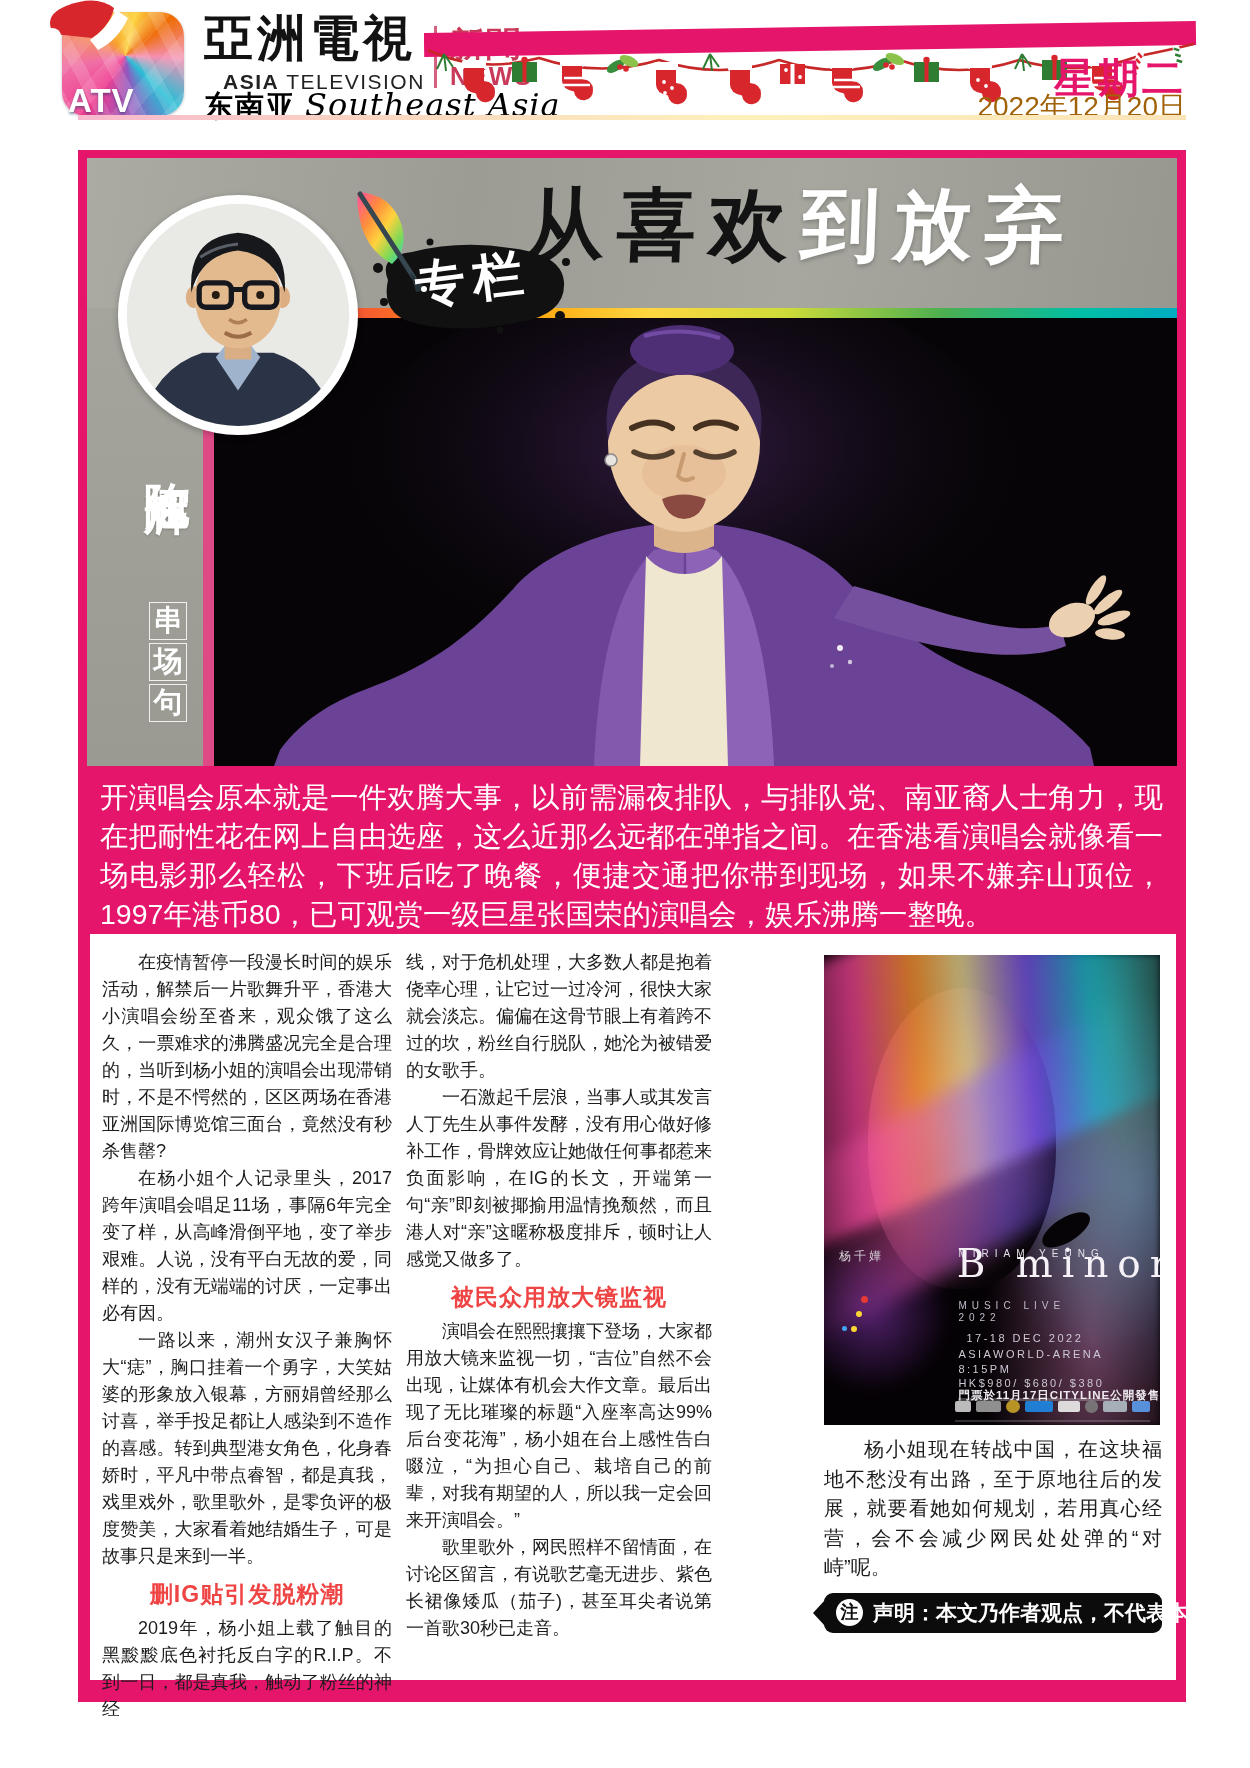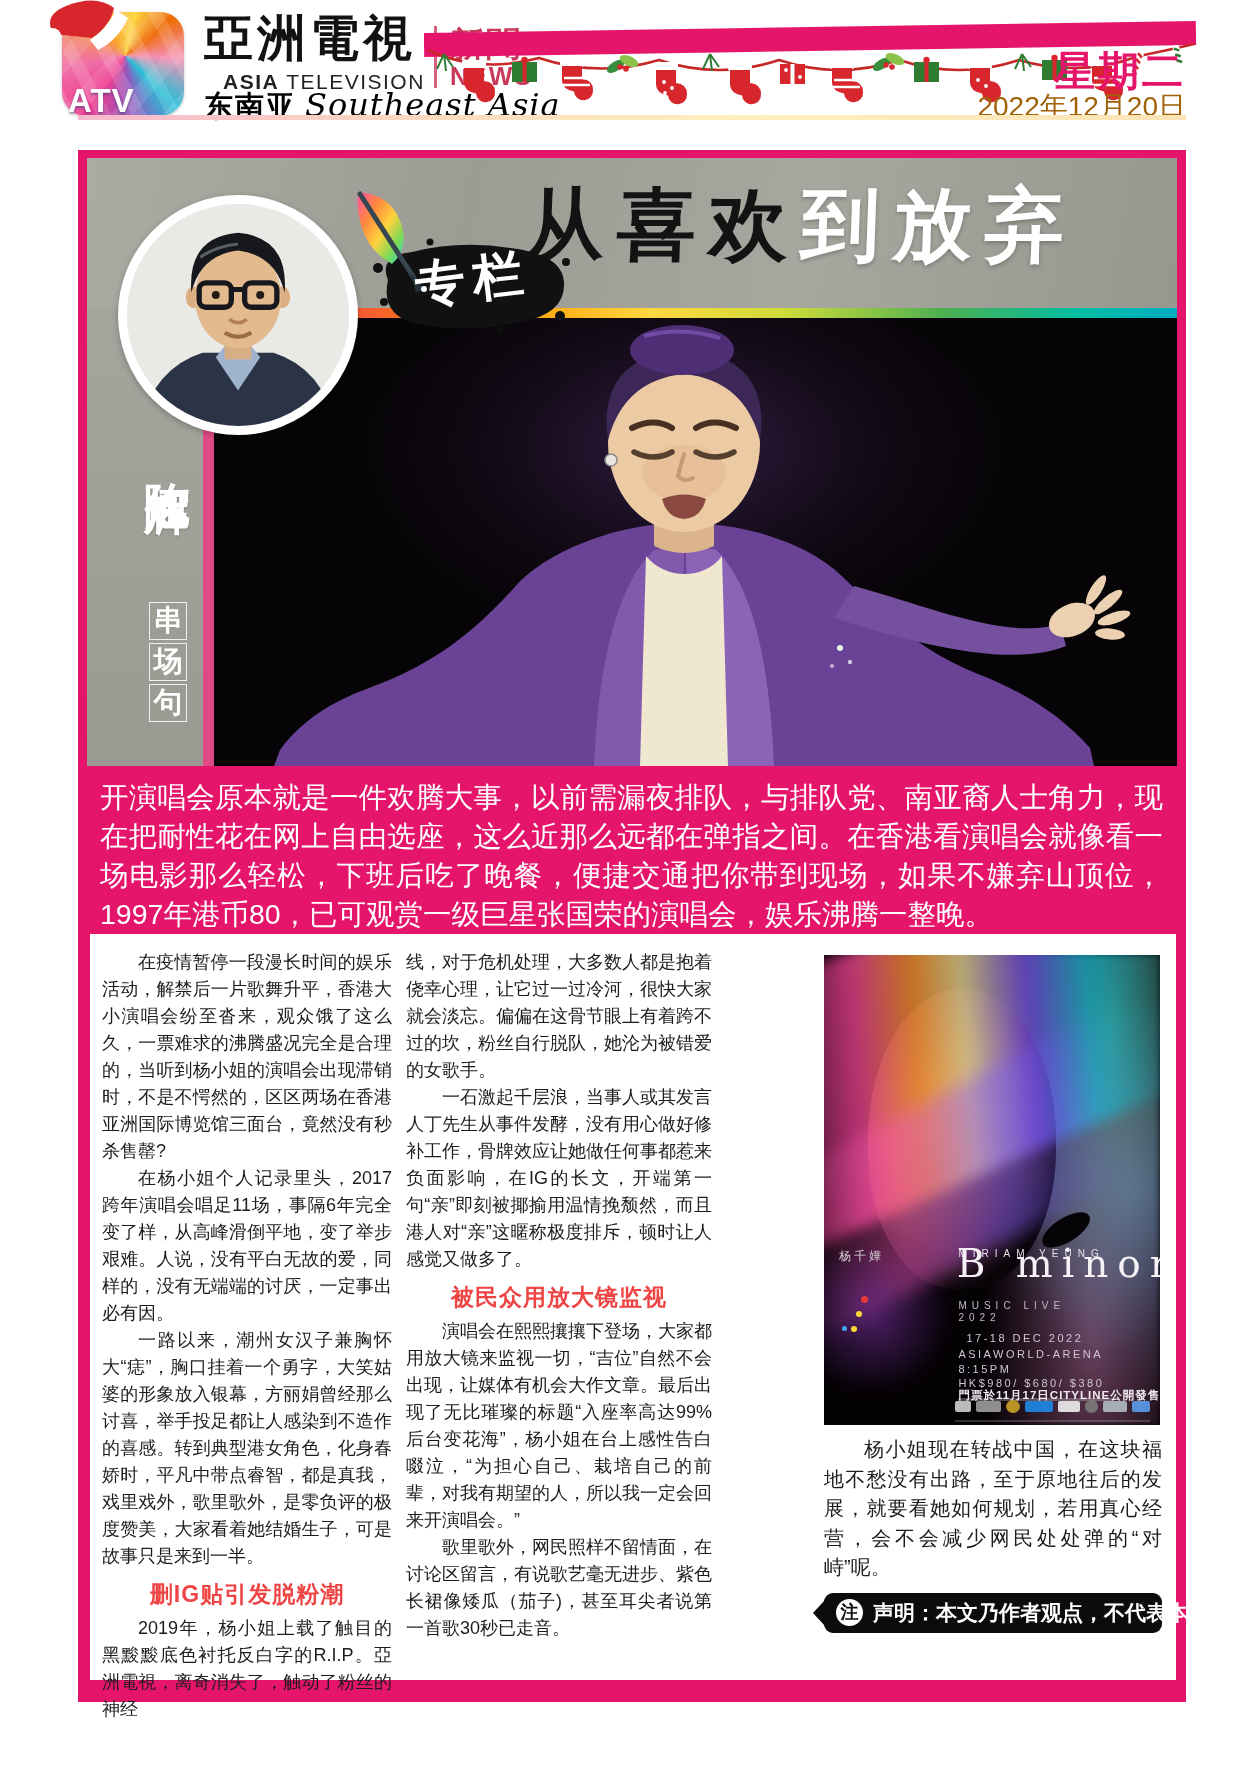--- a/index.html
+++ b/index.html
@@ -20,21 +20,21 @@
   .brand-cn{left:204px;top:14px;font-size:49px;font-weight:800;color:#121212;letter-spacing:4px;line-height:1;}
   .brand-en{left:207px;top:70px;font-size:21px;color:#222;letter-spacing:1.5px;}
   .brand-en b{font-weight:800;margin-left:16px;}
   .mast-divider{left:434px;top:26px;width:3px;height:62px;background:#d6607e;}
   .dept-cn{left:450px;top:22px;font-size:34px;font-weight:800;color:#c9395a;letter-spacing:2px;}
   .dept-en{left:450px;top:62px;font-size:25px;font-weight:700;color:#c9395a;letter-spacing:2px;}
   .tagline{left:204px;top:86px;font-size:29px;color:#000;white-space:nowrap;}
   .tagline .cn{font-weight:900;letter-spacing:2px;}
   .tagline .en{font-family:"DejaVu Serif","Liberation Serif",serif;font-style:italic;font-size:32px;letter-spacing:1px;}
   .garland{left:424px;top:20px;width:778px;height:95px;}
-  .weekday{right:64px;top:44px;font-size:41px;font-weight:900;color:#e5156b;letter-spacing:3px;}
+  .weekday{right:64px;top:51px;font-size:41px;font-weight:900;color:#e5156b;letter-spacing:3px;}
   .hdate{right:64px;top:88px;font-size:28px;font-weight:400;color:#a16207;}
   .header-rule{left:78px;top:115px;width:1108px;height:5px;
     background:linear-gradient(90deg,#f7b8cd,#fbd9c0 30%,#fdf0bb 60%,#fbe3b8);}
 
   
   .frame{left:78px;top:150px;width:1108px;height:1552px;background:#e5156b;}
   .banner{left:9px;top:8px;width:1090px;height:150px;
     background:linear-gradient(100deg,#abaaa3,#9c9c95 35%,#a7a7a0 65%,#97978f);}
   .rainbow{left:125px;top:158px;width:974px;height:10px;
     background:linear-gradient(90deg,#f0128b 0%,#f4503a 14%,#ff9800 30%,#ffd740 46%,#cddc39 60%,#4caf50 76%,#00bfa5 90%,#00acc1 100%);}
@@ -343,21 +343,21 @@
     </div>
 
     <div class="abs intro">开演唱会原本就是一件欢腾大事，以前需漏夜排队，与排队党、南亚裔人士角力，现在把耐性花在网上自由选座，这么近那么远都在弹指之间。在香港看演唱会就像看一场电影那么轻松，下班后吃了晚餐，便捷交通把你带到现场，如果不嫌弃山顶位，1997年港币80，已可观赏一级巨星张国荣的演唱会，娱乐沸腾一整晚。</div>
 
     <div class="abs content">
       <div class="c1 bodytext">
         <p>在疫情暂停一段漫长时间的娱乐活动，解禁后一片歌舞升平，香港大小演唱会纷至沓来，观众饿了这么久，一票难求的沸腾盛况完全是合理的，当听到杨小姐的演唱会出现滞销时，不是不愕然的，区区两场在香港亚洲国际博览馆三面台，竟然没有秒杀售罄?</p>
         <p>在杨小姐个人记录里头，2017跨年演唱会唱足11场，事隔6年完全变了样，从高峰滑倒平地，变了举步艰难。人说，没有平白无故的爱，同样的，没有无端端的讨厌，一定事出必有因。</p>
         <p>一路以来，潮州女汉子兼胸怀大“痣”，胸口挂着一个勇字，大笑姑婆的形象放入银幕，方丽娟曾经那么讨喜，举手投足都让人感染到不造作的喜感。转到典型港女角色，化身春娇时，平凡中带点睿智，都是真我，戏里戏外，歌里歌外，是零负评的极度赞美，大家看着她结婚生子，可是故事只是来到一半。</p>
         <div class="sec-h">删IG贴引发脱粉潮</div>
-        <p>2019年，杨小姐上载了触目的黑黢黢底色衬托反白字的R.I.P。亞洲電視，离奇消失了，触动了粉丝的神经</p>
+        <p>2019年，杨小姐上载了触目的黑黢黢底色衬托反白字的R.I.P。不到一日，都是真我，触动了粉丝的神经</p>
       </div>
 
       <div class="c2 bodytext">
         <p class="cont">线，对于危机处理，大多数人都是抱着侥幸心理，让它过一过冷河，很快大家就会淡忘。偏偏在这骨节眼上有着跨不过的坎，粉丝自行脱队，她沦为被错爱的女歌手。</p>
         <p>一石激起千层浪，当事人或其发言人丁先生从事件发酵，没有用心做好修补工作，骨牌效应让她做任何事都惹来负面影响，在IG的长文，开端第一句“亲”即刻被揶揄用温情挽颓然，而且港人对“亲”这暱称极度排斥，顿时让人感觉又做多了。</p>
         <div class="sec-h">被民众用放大镜监视</div>
         <p>演唱会在熙熙攘攘下登场，大家都用放大镜来监视一切，“吉位”自然不会出现，让媒体有机会大作文章。最后出现了无比璀璨的标题“入座率高达99% 后台变花海”，杨小姐在台上感性告白啜泣，“为担心自己、栽培自己的前辈，对我有期望的人，所以我一定会回来开演唱会。”</p>
         <p>歌里歌外，网民照样不留情面，在讨论区留言，有说歌艺毫无进步、紫色长裙像矮瓜（茄子)，甚至耳尖者说第一首歌30秒已走音。</p>
       </div>
 

